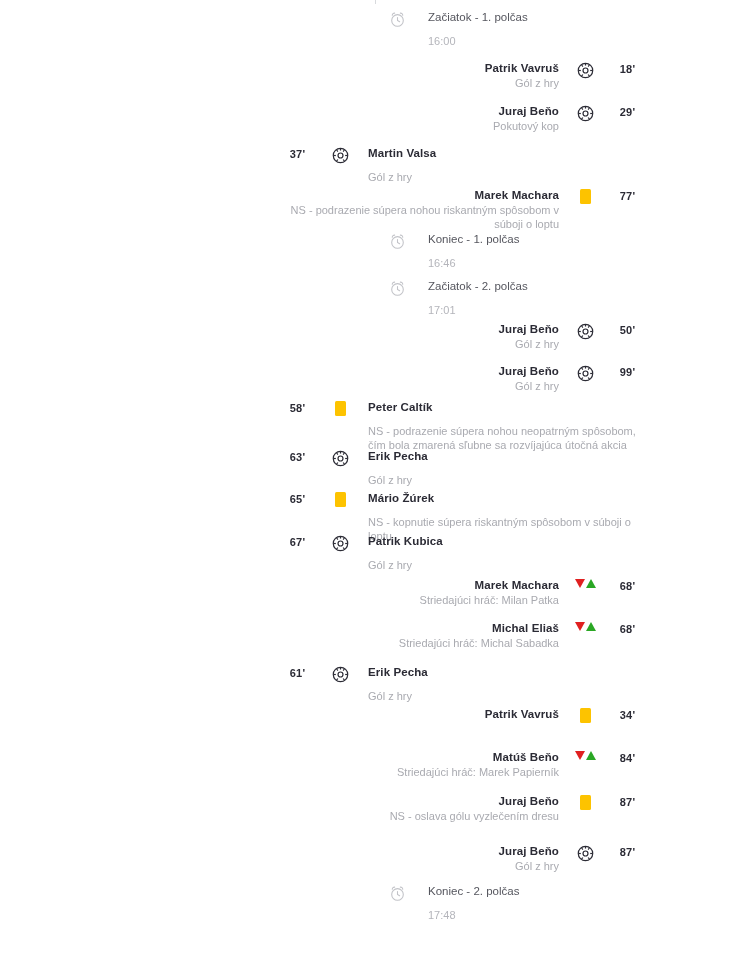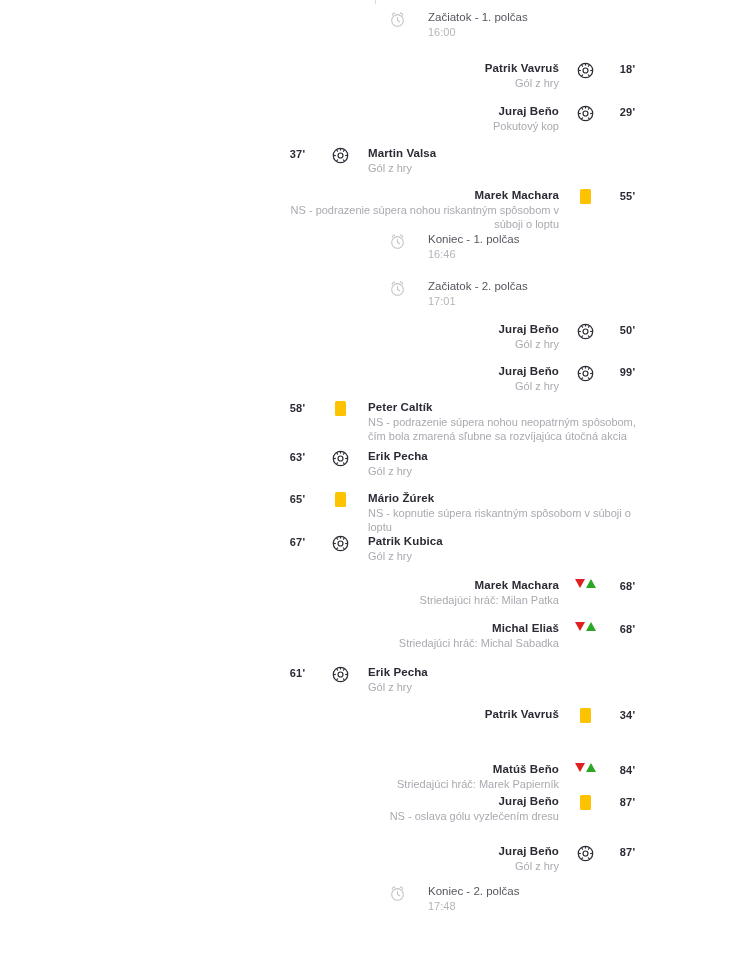--- a/index.html
+++ b/index.html
@@ -57,20 +57,21 @@
   .side-left .min-cell  { order: 3; }
 
   .side-right .min-cell { order: 1; }
   .side-right .icon-cell { order: 2; }
   .side-right .txt {
     width: 290px;
     padding-left: 8px;
     text-align: left;
     align-items: flex-start;
     order: 3;
+    gap: 9px;
   }
 
   .player {
     font-size: 11.5px;
     font-weight: bold;
     color: #2b2b35;
     line-height: 15px;
     letter-spacing: 0.1px;
   }
   .detail {
@@ -252,21 +253,21 @@
       </div>
       <div class="event side-left" style="position:absolute;left:0;top:188px;">
         <div class="txt">
           <div class="player">Marek Machara</div>
           <div class="detail">NS - podrazenie súpera nohou riskantným spôsobom v súboji o loptu</div>
         </div>
         <div class="icon-cell">
           <span class="card yellow"></span>
         </div>
         <div class="min-cell">
-          <span class="minute">55'</span>
+          <span class="minute">77'</span>
         </div>
         <div class="pad-right"></div>
       </div>
       <div class="event period side-right" style="position:absolute;left:0;top:232px;">
         <div class="pad-left"></div>
         <div class="clock-cell">
           <svg class="ico" width="17" height="17" viewBox="0 0 24 24" aria-hidden="true">
             <circle cx="12" cy="13.3" r="8.2" fill="none" stroke="#c2c3c8" stroke-width="1.5"></circle>
             <path d="M12 9.2 L12 13.3 L15 15.1" fill="none" stroke="#c2c3c8" stroke-width="1.5" stroke-linecap="round"></path>
             <path d="M4.6 6.0 A3.1 3.1 0 0 1 8.0 3.0" fill="none" stroke="#c2c3c8" stroke-width="1.5" stroke-linecap="round"></path>
@@ -471,21 +472,21 @@
           <div class="player">Patrik Vavruš</div>
         </div>
         <div class="icon-cell">
           <span class="card yellow"></span>
         </div>
         <div class="min-cell">
           <span class="minute">34'</span>
         </div>
         <div class="pad-right"></div>
       </div>
-      <div class="event side-left" style="position:absolute;left:0;top:750px;margin-top:12px;">
+      <div class="event side-left" style="position:absolute;left:0;top:750px;">
         <div class="txt">
           <div class="player">Matúš Beňo</div>
           <div class="detail">Striedajúci hráč: Marek Papierník</div>
         </div>
         <div class="icon-cell">
           <span class="subs">
             <span class="tri down"></span>
             <span class="tri up"></span>
           </span>
         </div>

